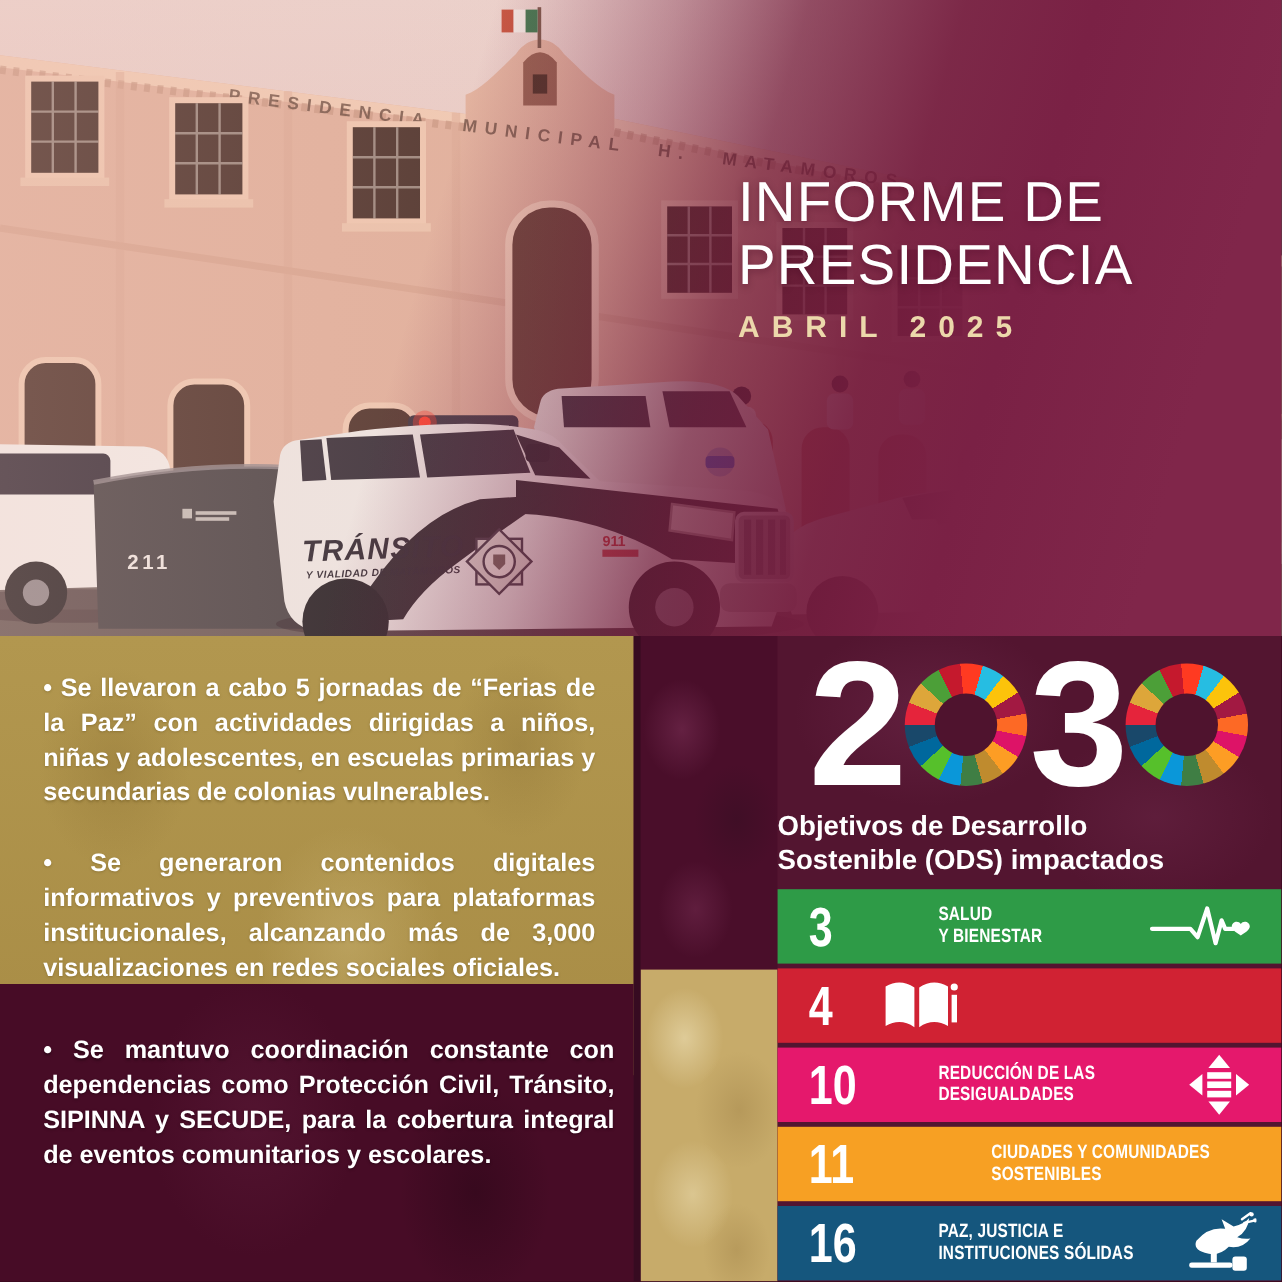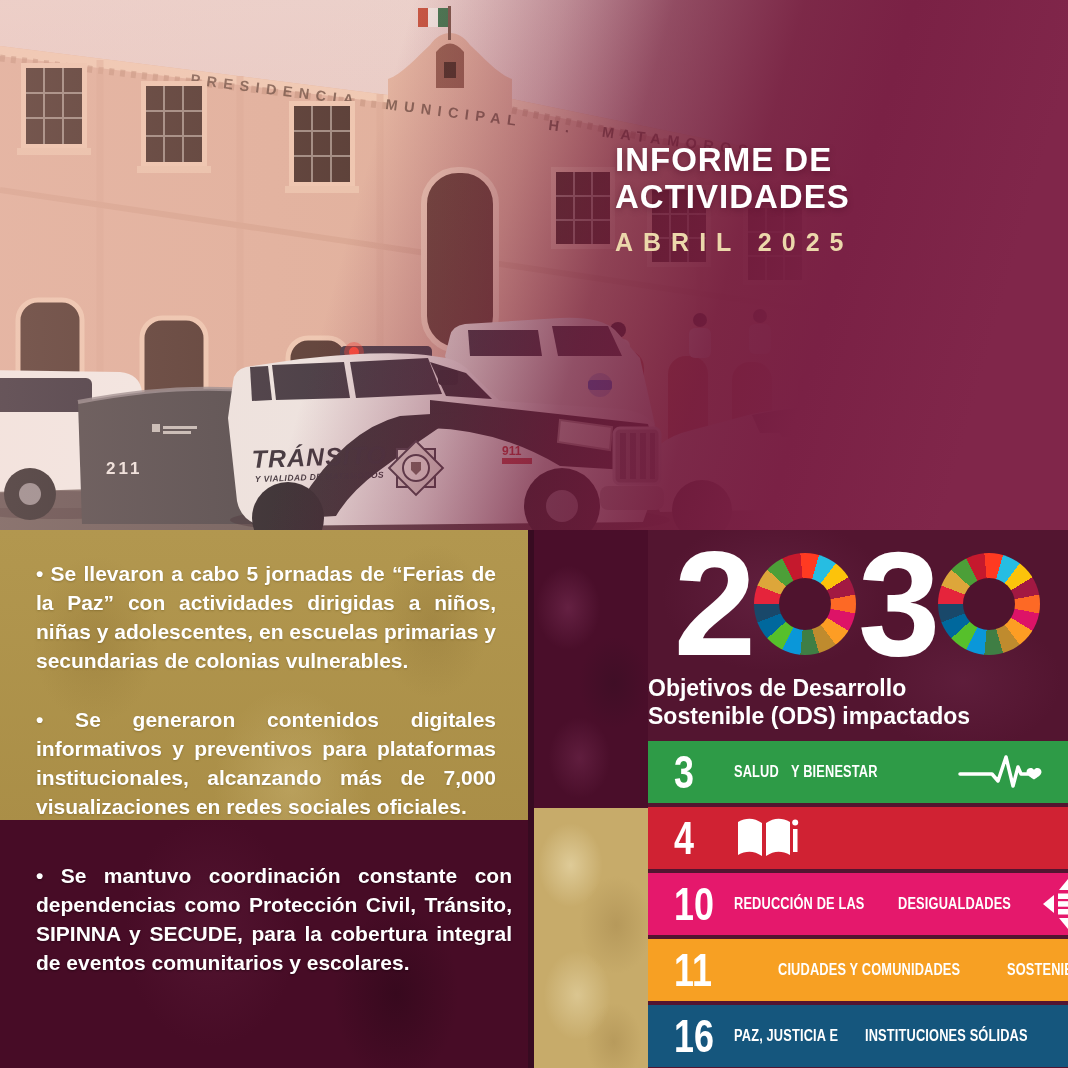--- a/index.html
+++ b/index.html
@@ -6,21 +6,21 @@
   *{box-sizing:border-box;}
   .canvas{position:relative;width:1068px;height:1068px;overflow:hidden;
     font-family:"Liberation Sans",sans-serif;background:#551632;}
   .abs{position:absolute;}
 
   
   .photo{left:0;top:0;width:1068px;height:530px;overflow:hidden;}
   .photo svg{display:block;}
 
   .title-block{left:615px;top:142px;width:440px;color:#fff;}
-  .title-line{font-size:33px;font-weight:700;line-height:1.12;letter-spacing:1px;
+  .title-line{font-size:47px;font-weight:400;line-height:1.12;letter-spacing:1px;
     text-shadow:0 2px 6px rgba(60,5,30,.35);}
   .subtitle{margin-top:12px;font-size:25px;font-weight:800;letter-spacing:10px;color:#ecd8ab;}
 
   
   .gold-block{left:0;top:530px;width:528px;height:366px;
     background:
       radial-gradient(90px 120px at 18% 30%, rgba(140,112,50,.35), rgba(140,112,50,0) 70%),
       radial-gradient(110px 140px at 55% 70%, rgba(220,200,140,.30), rgba(220,200,140,0) 70%),
       radial-gradient(80px 110px at 82% 25%, rgba(133,106,48,.30), rgba(133,106,48,0) 70%),
       linear-gradient(180deg,#b2974f,#a88c45);
@@ -65,21 +65,21 @@
   .wheel{position:relative;width:102px;height:102px;border-radius:50%;margin:0 2px;
     background:conic-gradient(#E5243B,#19486A);}
   .wheel::after{content:"";position:absolute;inset:25px;border-radius:50%;background:#4f132e;}
   .ods-caption{position:absolute;left:0;right:0;top:144px;text-align:left;color:#fff;
     font-size:23px;font-weight:800;line-height:1.22;}
 
   .sdg-list{position:absolute;left:0;right:0;top:211px;display:flex;flex-direction:column;gap:4px;}
   .sdg-bar{height:62px;display:flex;align-items:center;padding-left:26px;color:#fff;}
   .sdg-num{width:60px;flex:0 0 60px;font-size:46px;font-weight:800;line-height:60px;
     transform:scaleX(.78);transform-origin:left center;}
-  .sdg-labels{flex:1;display:flex;justify-content:flex-start;gap:1px;}
+  .sdg-labels{flex:1;display:flex;flex-direction:column;justify-content:flex-start;gap:1px;margin-left:48px;}
   .sdg-line{font-size:16px;font-weight:800;line-height:1.06;letter-spacing:.2px;
     transform:scaleX(.8);transform-origin:left center;white-space:nowrap;}
   .goal-icon{flex:0 0 80px;display:flex;justify-content:flex-end;padding-right:24px;}
 </style>
 </head>
 <body>
 
 <div class="canvas">
 
   <div class="abs photo">
@@ -291,27 +291,27 @@
         <rect x="502" y="458" width="30" height="6" fill="#c1272d" opacity=".9"></rect>
       </g>
 
       <rect x="0" y="0" width="1068" height="530" fill="url(#tintPink)"></rect>
       <rect x="0" y="0" width="1068" height="530" fill="url(#maroonOv)"></rect>
     </svg>
   </div>
 
   <div class="abs title-block">
     <div class="title-line">INFORME DE</div>
-    <div class="title-line">ACTIVIDADES</div>
+    <div class="title-line">PRESIDENCIA</div>
     <div class="subtitle">ABRIL 2025</div>
   </div>
 
   <div class="abs gold-block">
     <p class="bullet-par">• Se llevaron a cabo 5 jornadas de “Ferias de la Paz” con actividades dirigidas a niños, niñas y adolescentes, en escuelas primarias y secundarias de colonias vulnerables.</p>
-    <p class="bullet-par">• Se generaron contenidos digitales informativos y preventivos para plataformas institucionales, alcanzando más de 7,000 visualizaciones en redes sociales oficiales.</p>
+    <p class="bullet-par">• Se generaron contenidos digitales informativos y preventivos para plataformas institucionales, alcanzando más de 3,000 visualizaciones en redes sociales oficiales.</p>
   </div>
 
   <div class="abs maroon-block">
     <p class="bullet-par">• Se mantuvo coordinación constante con dependencias como Protección Civil, Tránsito, SIPINNA y SECUDE, para la cobertura integral de eventos comunitarios y escolares.</p>
   </div>
 
   <div class="abs divider"></div>
   <div class="abs strip-top"></div>
   <div class="abs strip-bottom"></div>
 

